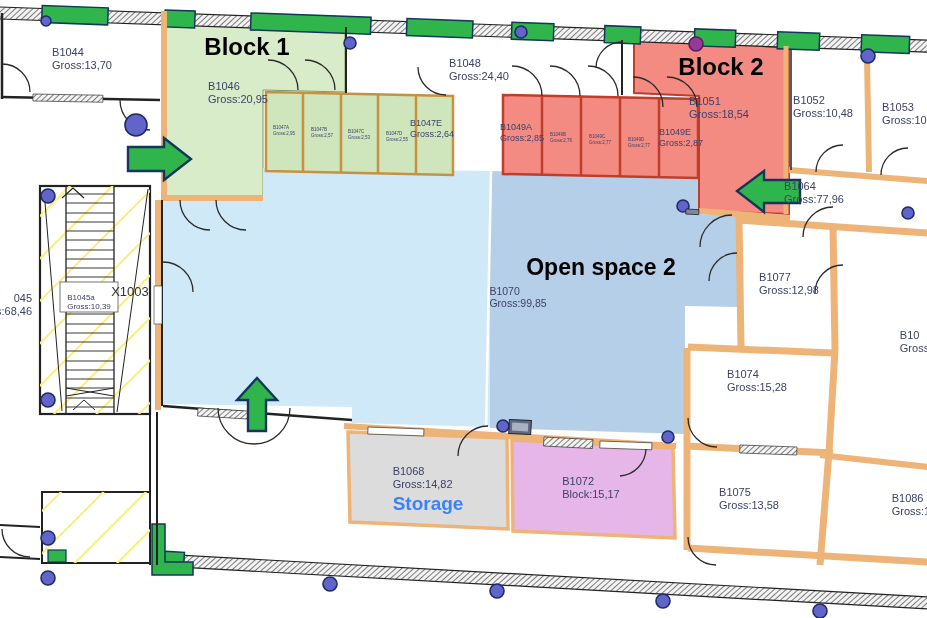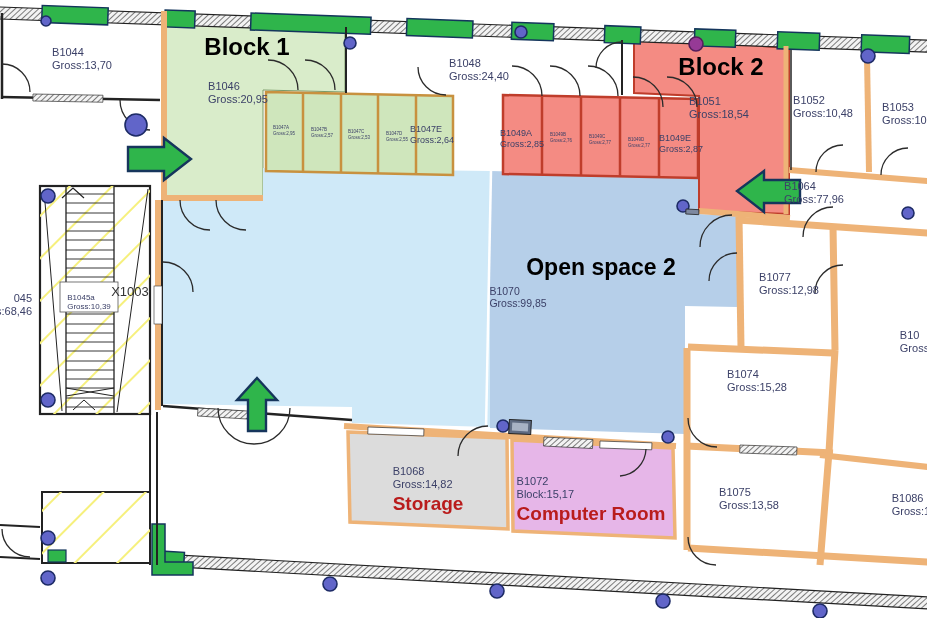--- a/index.html
+++ b/index.html
@@ -1,27 +1,27 @@
 <!DOCTYPE html>
 <html style="--c-wall-tan: #eeb377; --c-block1: #d9ecca; --c-block1-room: #cfe6bc; --c-room-green-border: #c8913f; --c-block2: #f48b83; --c-block2-border: #bf3d2b; --c-open1: #cfe9f8; --c-open2: #b6cfe9; --c-storage: #dcdcdc; --c-computer: #e6b6e8; --c-green: #2fb54b; --c-arrow-outline: #16355c; --c-dot-blue: #6165c9; --c-dot-purple: #963a96; --c-label: #3c4168;"><head>
 <meta charset="utf-8">
 <style>
   html,body{margin:0;padding:0;background:#fff;}
   .plan{position:relative;width:927px;height:618px;background:#fff;overflow:hidden;
         font-family:"Liberation Sans",sans-serif;}
   .plan svg{position:absolute;left:0;top:0;}
   .lbl{position:absolute;transform:translateX(-50%);text-align:left;white-space:nowrap;
        font-size:11px;line-height:1.18;color:var(--c-label,#3c4168);z-index:5;}
-  .lbl.small{font-size:9px;margin-top:6px;}
+  .lbl.small{font-size:9px;}
   .lbl.tiny{font-size:4.5px;line-height:1.3;}
   .lbl.med{font-size:10.5px;}
   .title{position:absolute;transform:translateX(-50%);white-space:nowrap;font-weight:700;
          color:#000;font-size:24px;z-index:5;}
   .title.osp{font-size:23px;}
-  .roomname{font-weight:700;font-size:19px;color:#b91c1c;margin-top:2px;}
+  .roomname{font-weight:700;font-size:19px;color:#3b82f6;margin-top:2px;}
   .edge-left{transform:none;text-align:right;width:36px;left:-4px;}
   
   .f-block1{fill:var(--c-block1);}      .f-groom{fill:var(--c-block1-room);}
   .f-block2{fill:var(--c-block2);}      .f-open1{fill:var(--c-open1);}
   .f-open2{fill:var(--c-open2);}        .f-storage{fill:var(--c-storage);}
   .f-computer{fill:var(--c-computer);}  .f-green{fill:var(--c-green);}
   .s-tan{stroke:var(--c-wall-tan);}     .s-gborder{stroke:var(--c-room-green-border);}
   .s-rborder{stroke:var(--c-block2-border);}
   .dot{fill:var(--c-dot-blue);stroke:#1d2b66;stroke-width:1.6;}
   .dotp{fill:var(--c-dot-purple);stroke:#551f5c;stroke-width:1.6;}
@@ -316,16 +316,15 @@
       <div>X1003</div>
     </div>
 <div class="lbl" style="left:428px;top:465px">
       <div>B1068</div>
       <div>Gross:14,82</div>
       <div class="roomname">Storage</div>
     </div>
 <div class="lbl" style="left:591px;top:475px">
       <div>B1072</div>
       <div>Block:15,17</div>
-      <div class="roomname">Computer Room</div>
     </div>
 
 </div>
 
 </body></html>

